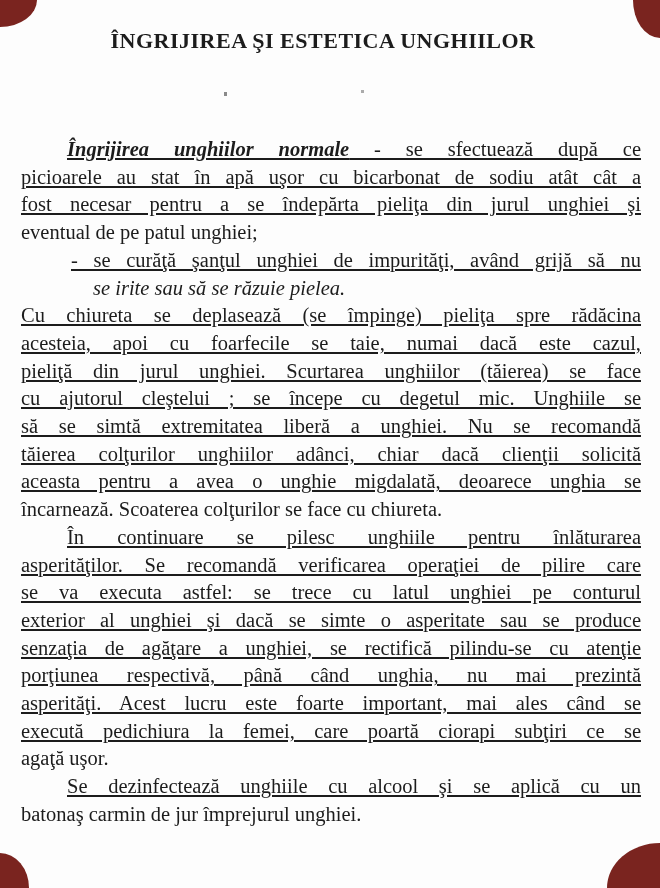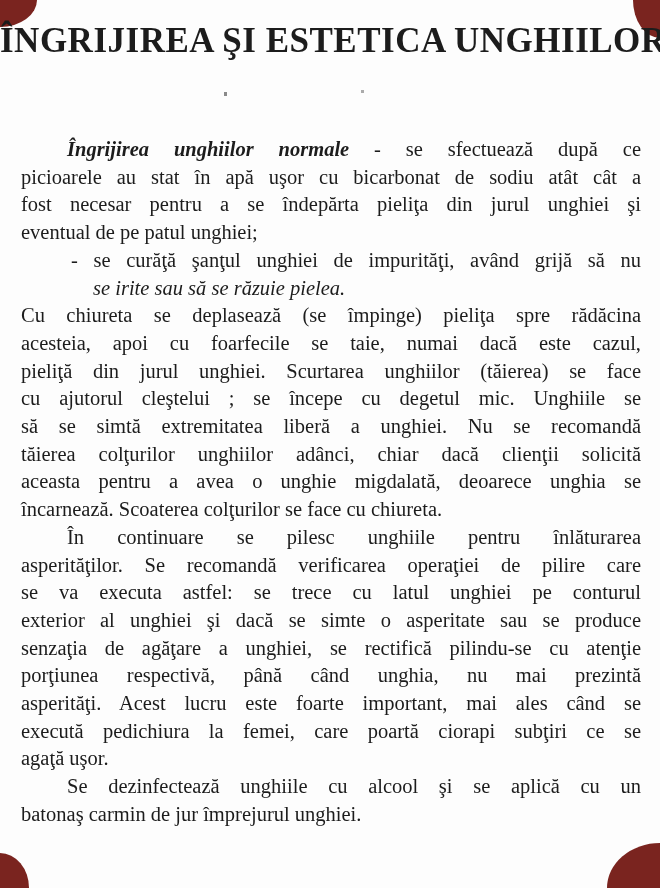--- a/index.html
+++ b/index.html
@@ -20,39 +20,39 @@
   .corner.br { bottom: 0; right: 0; width: 53px; height: 45px; border-top-left-radius: 100% 100%; }
   .speck { position: absolute; background: #8a8a8a; }
   .speck.s1 { left: 224px; top: 92px; width: 3px; height: 4px; }
   .speck.s2 { left: 361px; top: 90px; width: 3px; height: 3px; background: #ababab; }
   .title {
     position: absolute;
     top: 24px;
     left: 0;
     width: 646px;
     margin: 0;
-    font-size: 35px;
+    font-size: 22px;
     line-height: 34px;
     font-weight: bold;
     text-align: center;
     letter-spacing: 0.5px;
     white-space: nowrap;
   }
   .body {
     position: absolute;
     top: 136px;
     left: 21px;
     width: 620px;
   }
   .line {
     font-size: 20.5px;
     line-height: 27.7px;
     white-space: normal;
   }
-  .line.justify { text-align: justify; text-align-last: justify; }
+  .line.justify { text-align: justify; text-align-last: justify; text-decoration: underline; }
   .line.indent { text-indent: 46px; }
   .line.bullet { padding-left: 50px; }
   .line.bullet2 { padding-left: 72px; font-style: italic; }
   .lead { font-weight: bold; font-style: italic; }
 </style>
 </head>
 <body>
 
 <div class="page">
   <div class="corner tl"></div>

